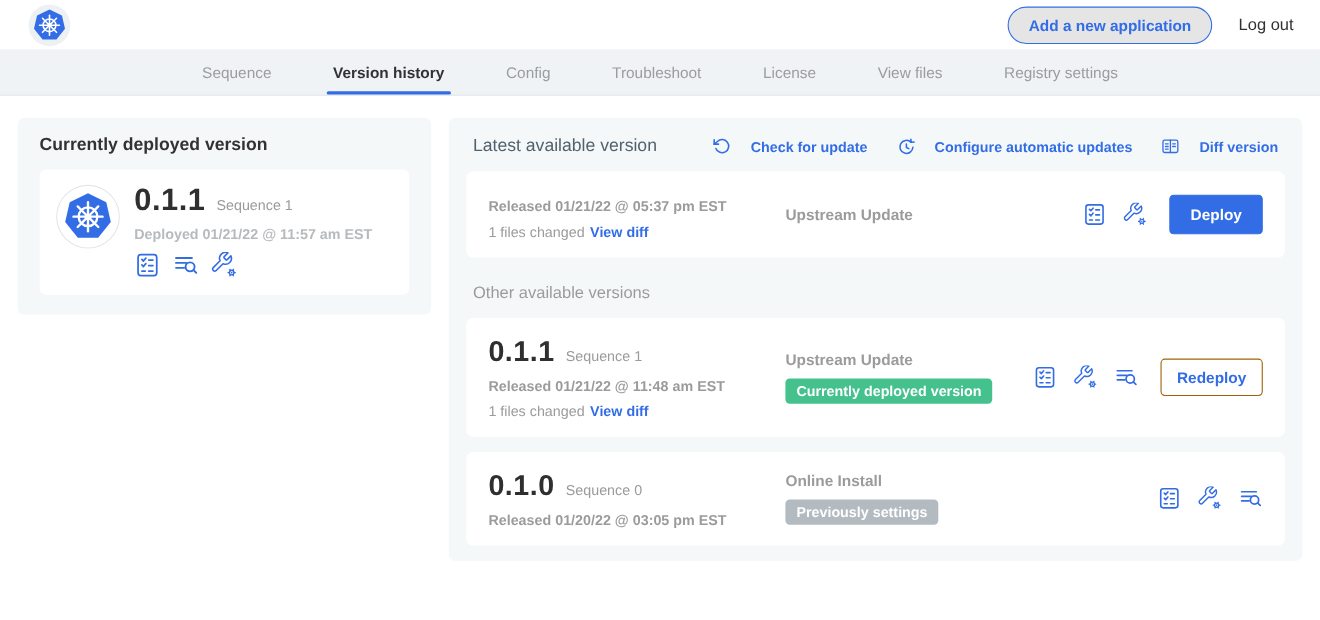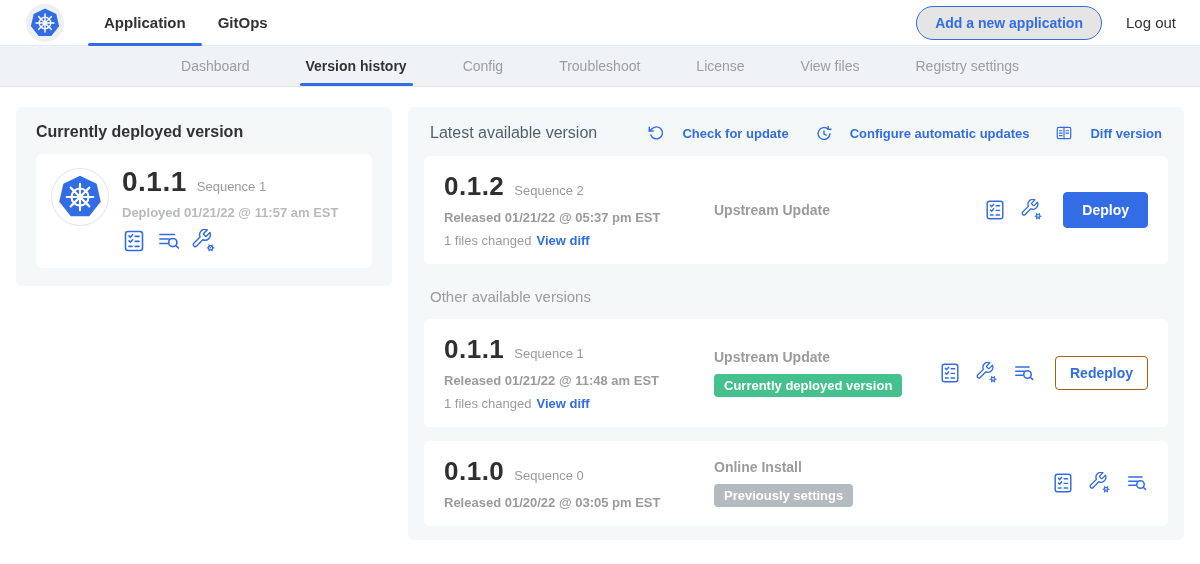--- a/index.html
+++ b/index.html
@@ -228,37 +228,29 @@
     </symbol>
   </defs>
 </svg>
 
 <div class="header">
   <div class="logo-badge">
     <svg width="34" height="34">
         <use href="#i-k8s"></use>
       </svg>
   </div>
-  <div class="header-tabs">
-    <div class="header-tab active">
-      <span>Application</span>
-    </div>
-    <div class="header-tab">
-      <span>GitOps</span>
-    </div>
-  </div>
   <div class="header-right">
     <button class="add-app-btn">Add a new application</button>
     <span class="logout">Log out</span>
   </div>
 </div>
 
 <div class="subnav">
   <div class="subnav-item">
-      <span>Dashboard</span>
+      <span>Sequence</span>
     </div>
   <div class="subnav-item active">
       <span>Version history</span>
     </div>
   <div class="subnav-item">
       <span>Config</span>
     </div>
   <div class="subnav-item">
       <span>Troubleshoot</span>
     </div>
@@ -325,24 +317,20 @@
           <svg class="blue-icon icon-18">
               <use href="#i-diff"></use>
             </svg>
           <span>Diff version</span>
         </div>
       </div>
     </div>
 
     <div class="version-row">
       <div class="row-left">
-        <div class="version-line">
-          <span class="version-md">0.1.2</span>
-          <span class="seq">Sequence 2</span>
-        </div>
         <div class="released">Released 01/21/22 @ 05:37 pm EST</div>
         <div class="files-line">
           <span>1 files changed</span><span class="view-diff">View diff</span>
         </div>
       </div>
       <div class="row-mid">
         <span class="source-label">Upstream Update</span>
       </div>
       <div class="row-right">
         <svg class="blue-icon icon-22">

